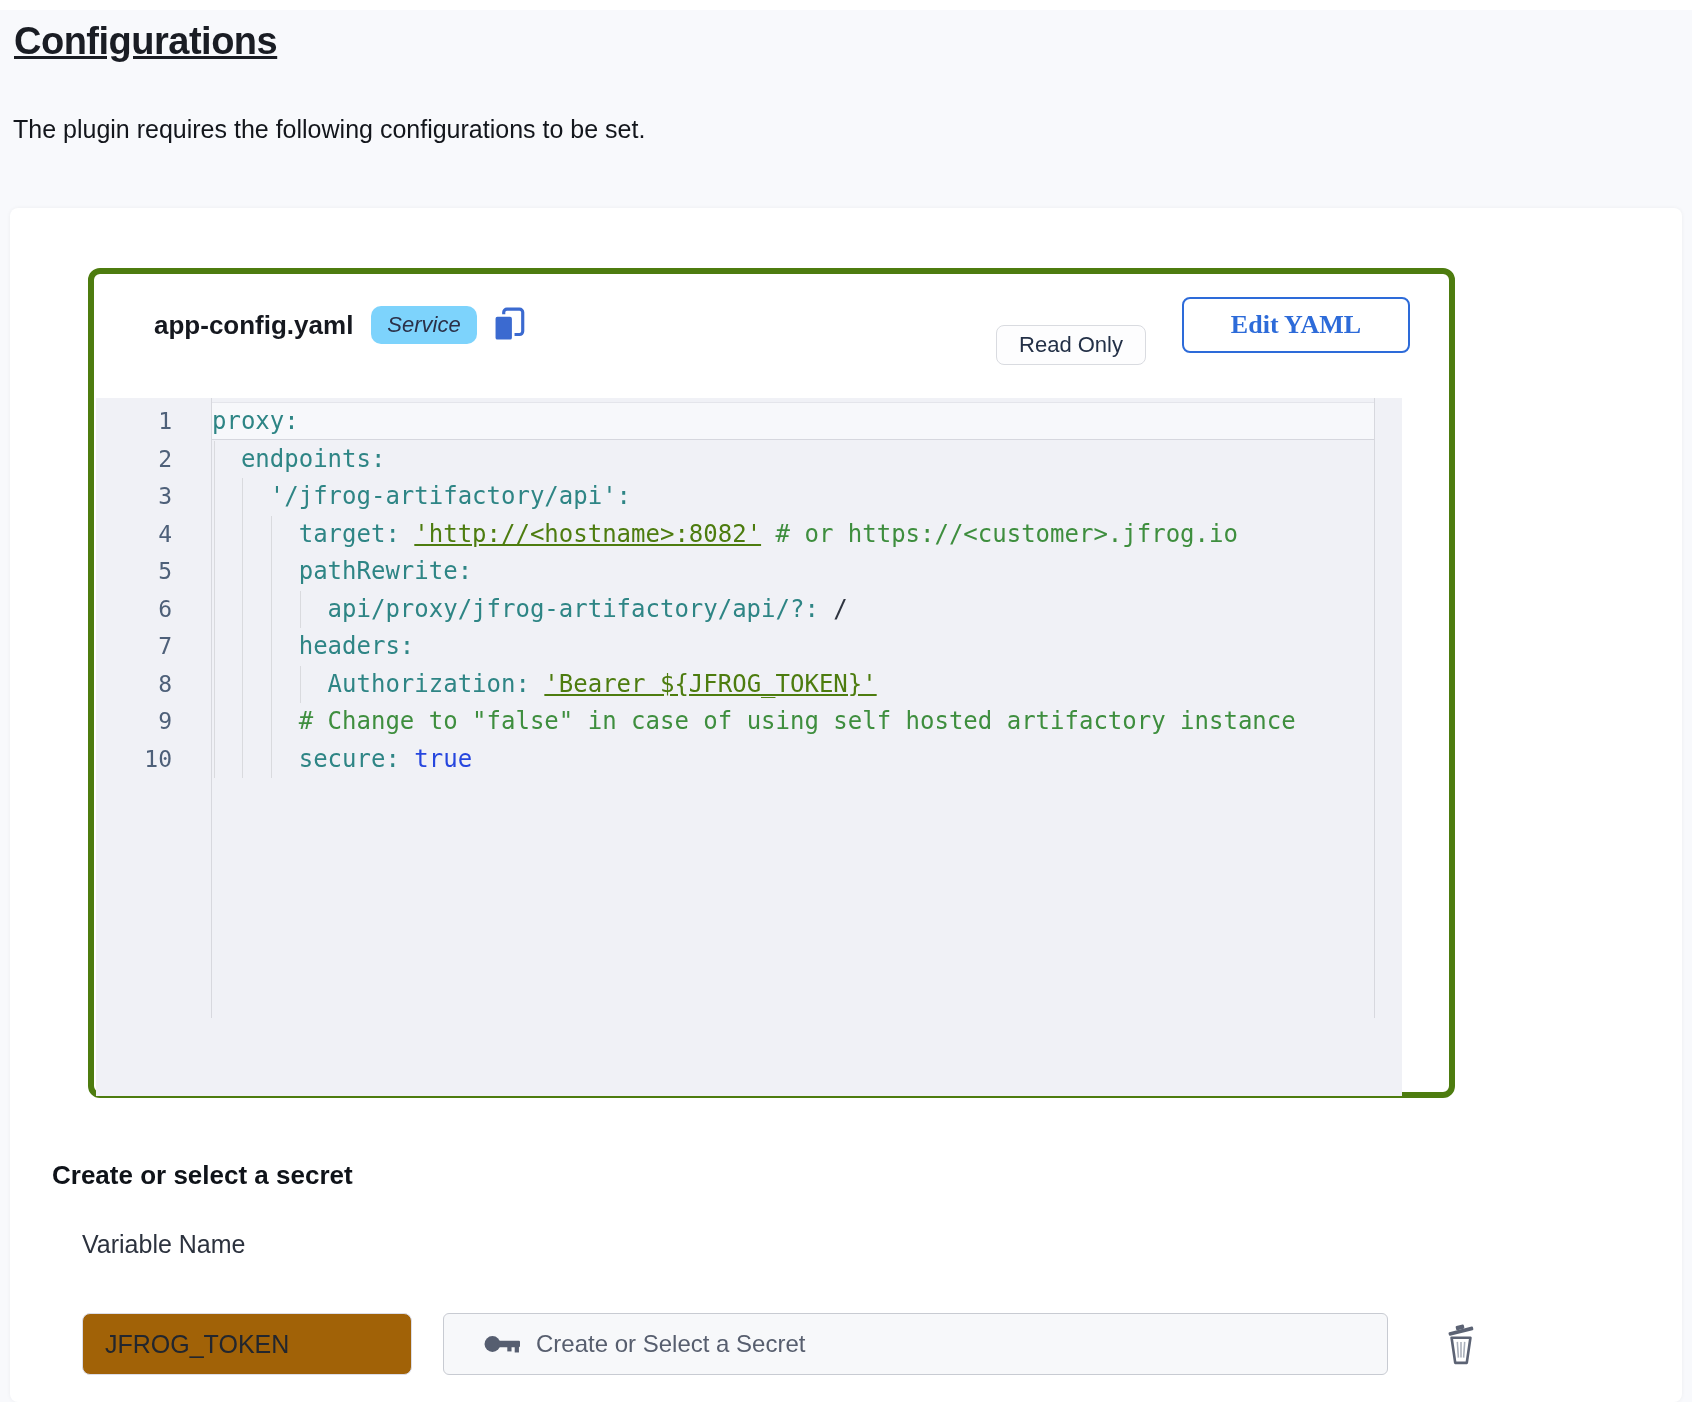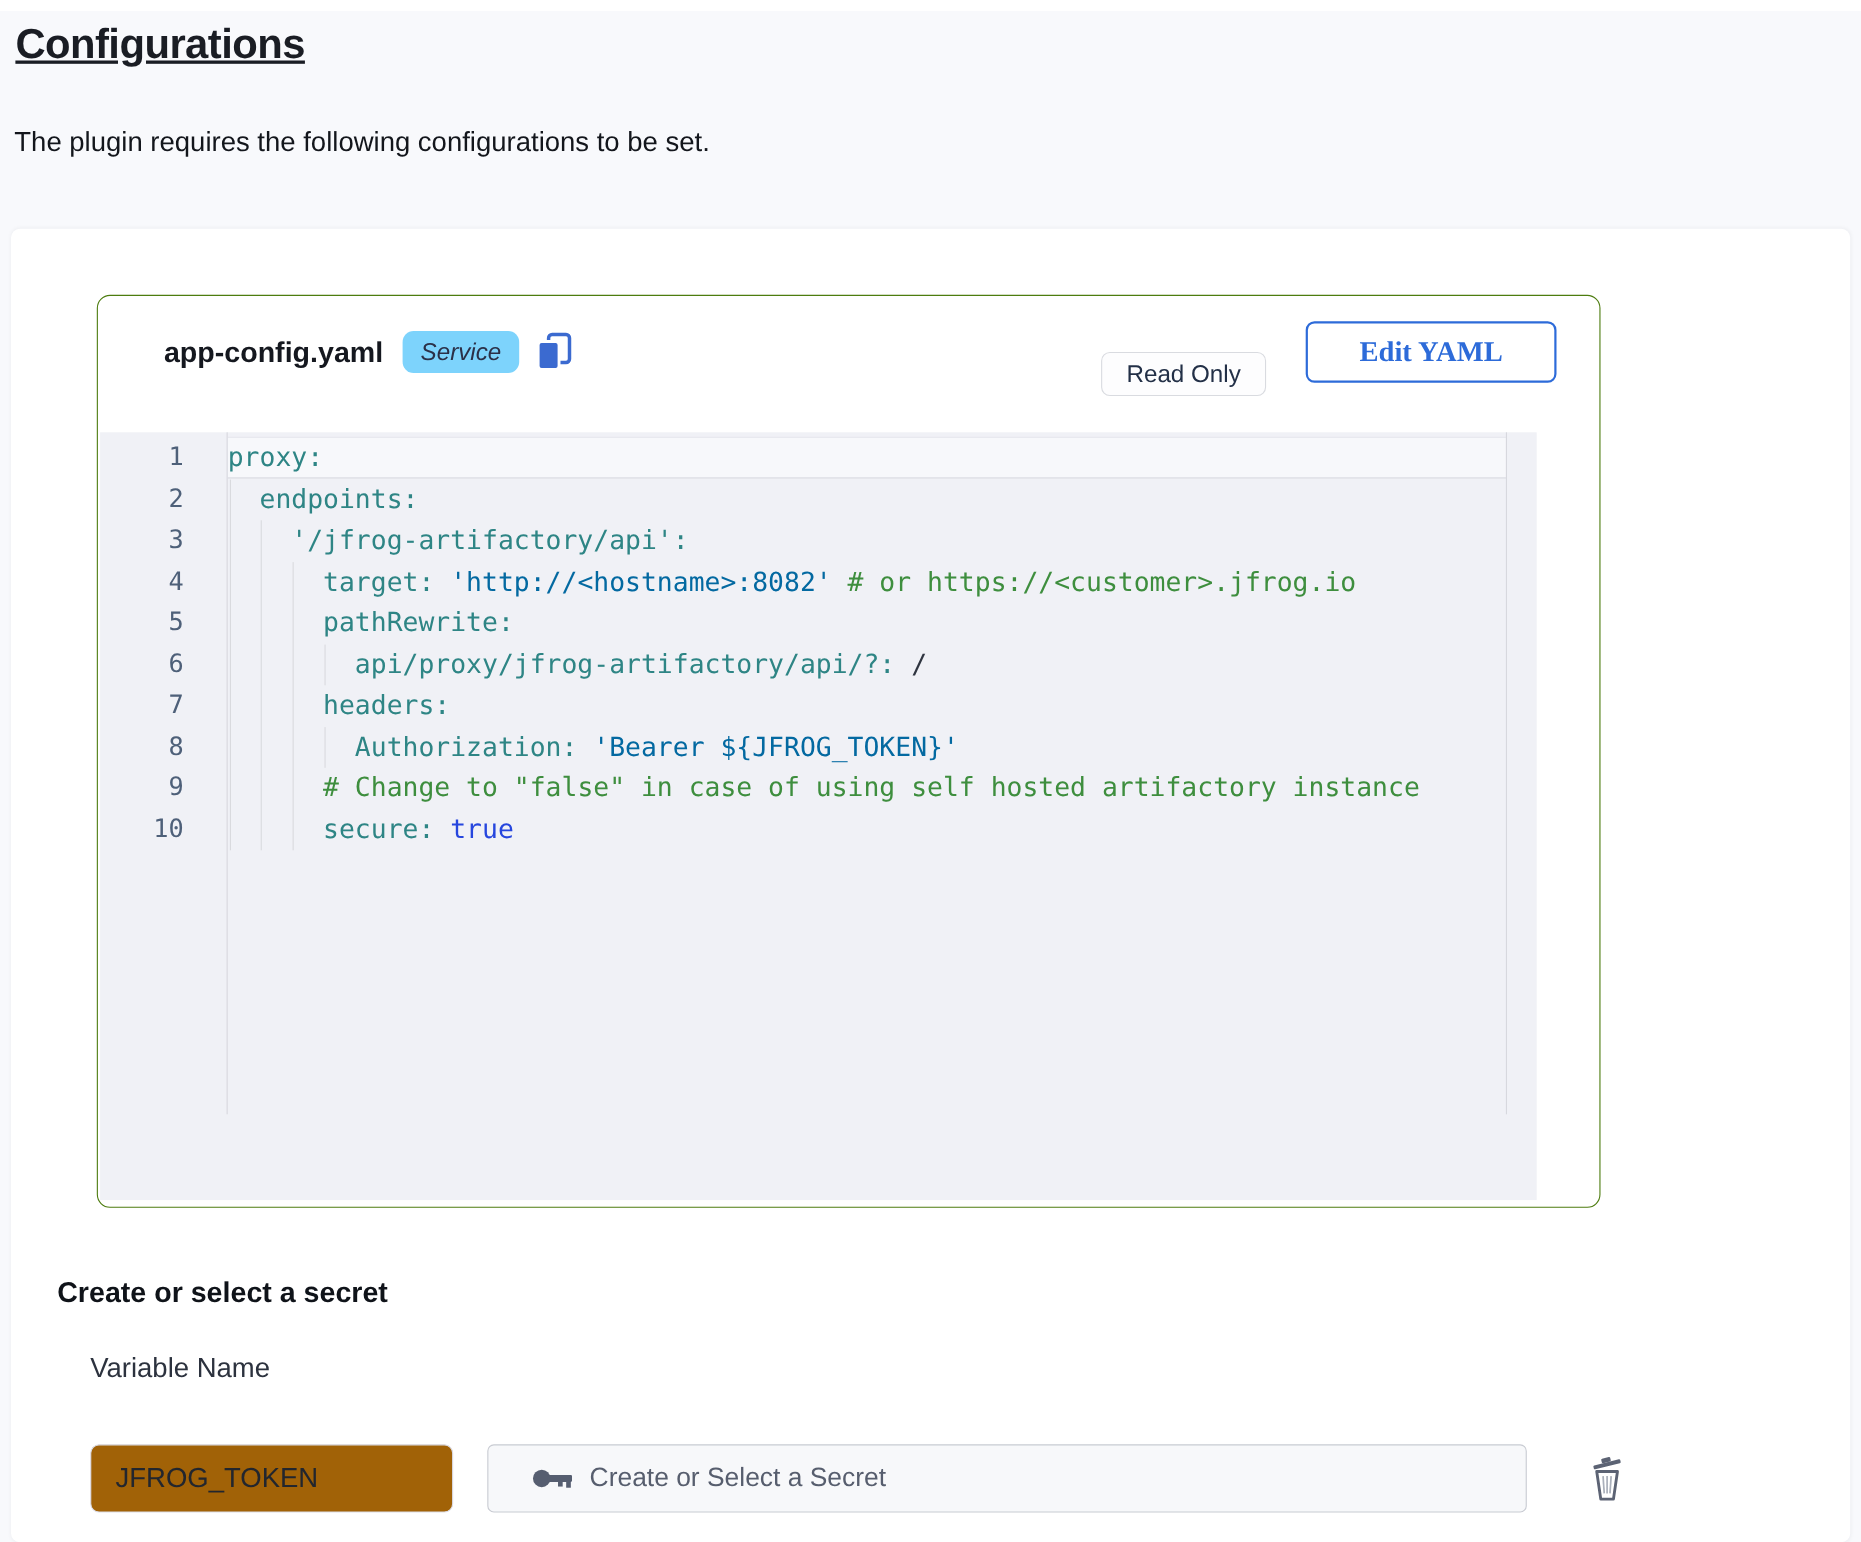--- a/index.html
+++ b/index.html
@@ -7,21 +7,21 @@
   body { font-family:"Liberation Sans", sans-serif; }
   .screen { position:relative; width:1692px; height:1402px; overflow:hidden; background:#f8f9fc; }
   .top-strip { position:absolute; left:0; top:0; width:100%; height:10px; background:#ffffff; }
 
   .page-title { position:absolute; left:14px; top:20px; font-size:38px; font-weight:700; color:#1a1d24; letter-spacing:-0.5px;text-decoration:underline; }
   .page-subtitle { position:absolute; left:13px; top:115px; font-size:25px; color:#13161c; }
 
   .outer-card { position:absolute; left:10px; top:208px; width:1672px; height:1194px; background:#ffffff; border-radius:8px; box-shadow:0 0 4px rgba(20,24,40,0.05); }
 
   
-  .yaml-card { position:absolute; left:78px; top:60px; width:1367px; height:830px; background:#ffffff; border:1px solid #4d7c0f; border-radius:12px; }
+  .yaml-card { position:absolute; left:78px; top:60px; width:1367px; height:830px; background:#ffffff; border:6px solid #4d7c0f; border-radius:12px; }
   .yaml-header { position:absolute; left:60px; right:39px; top:22px; height:58px; display:flex; align-items:center; }
   .file-name { font-size:26px; font-weight:700; color:#15181f; }
   .badge { margin-left:18px; background:#7dd3fc; color:#2b3048; font-size:22px; padding:6px 16px; border-radius:10px;font-style:italic; }
   .copy-btn { margin-left:14px; display:inline-flex; align-items:center; cursor:pointer; background:none; border:none; }
   .hdr-spacer { flex:1; }
   .btn-readonly { height:40px; padding:0 22px; margin-right:36px; background:#fdfdfe; border:1px solid #d9dbe0; border-radius:8px; font-size:22px; color:#233047; font-family:"Liberation Sans",sans-serif; cursor:pointer;margin-top:40px; }
   .btn-edit { height:56px; width:228px; background:#ffffff; border:2px solid #2d6bd9; border-radius:8px; font-size:26px; font-weight:700; color:#2d6bd9; font-family:Liberation Serif, serif; cursor:pointer; }
 
   
   .code-area { position:absolute; left:2px; top:124px; width:1306px; height:698px; background:#f0f1f6; font-family:"DejaVu Sans Mono", monospace; }
@@ -32,21 +32,21 @@
   .g0 { left:118px; top:43px; height:337px; }
   .g1 { left:146px; top:80px; height:300px; }
   .g2 { left:175px; top:118px; height:262px; }
   .g3a { left:204px; top:193px; height:37px; }
   .g3b { left:204px; top:268px; height:37px; }
   .code-lines { position:absolute; left:0; top:5px; right:0; }
   .code-row { display:flex; height:37.5px; line-height:37.5px; }
   .ln { width:115px; padding-right:39px; text-align:right; font-size:23px; color:#4e6079; flex:0 0 auto; }
   .ct { white-space:pre; font-size:24px; padding-left:1px; }
   .tk-key  { color:#2e8585; }
-  .tk-str  { color:#0369a1; }
+  .tk-str  { color:#4d7c0f;text-decoration:underline; }
   .tk-com  { color:#3e8e3e; }
   .tk-atom { color:#2646de; }
   .tk-plain{ color:#2f3540; }
 
   
   .secret-heading { position:absolute; left:42px; top:952px; font-size:26px; font-weight:700; color:#0f1319; }
   .var-label { position:absolute; left:72px; top:1022px; font-size:25px; color:#2c323e; }
   .var-input { position:absolute; left:72px; top:1105px; width:330px; height:62px; border:1.5px solid #dcdde8; border-radius:8px; background:#a16207; font-size:25px; color:#22262e; padding-left:22px; font-family:"Liberation Sans",sans-serif; outline:none; }
   .secret-select { position:absolute; left:433px; top:1105px; width:945px; height:62px; border:1.5px solid #c8cbd2; border-radius:6px; background:#f7f8fa; display:flex; align-items:center; padding-left:40px; gap:16px; cursor:pointer; }
   .secret-select .ph-text { font-size:24px; color:#575e6e; }

